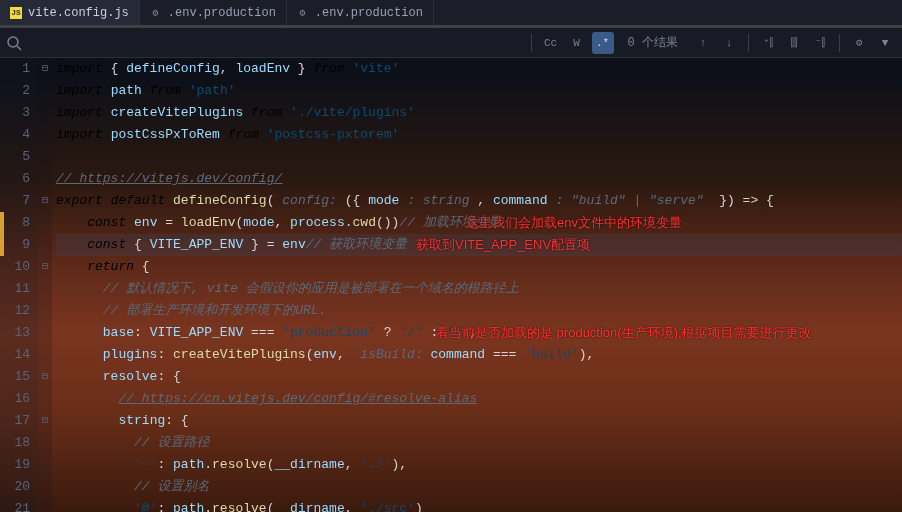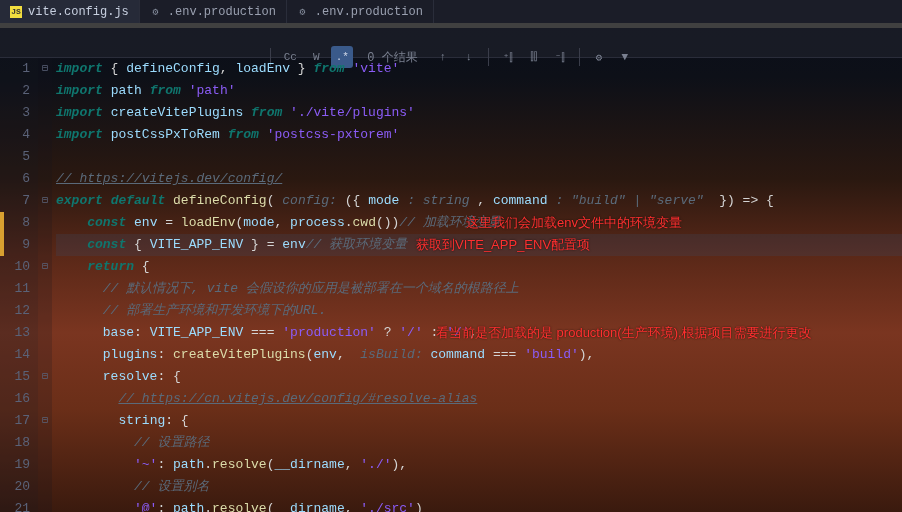--- a/index.html
+++ b/index.html
@@ -8,38 +8,38 @@
   font-family: Consolas, 'Courier New', monospace;
   font-size: 13px;
   background: linear-gradient(180deg, #0a0e1a 0%, #0d1018 15%, #2a1810 35%, #5a2818 50%, #7a3520 65%, #6a2e18 80%, #3a1a0e 100%);
   color: #a8b2c8;
   overflow: hidden;
   position: relative;
 }
 .tabs {
   display: flex; height: 28px;
   background: rgba(30,32,44,0.85);
-  border-bottom: 5px solid #404040;
+  border-bottom: 3px solid #404040;
 }
 .tab {
   display: flex; align-items: center;
   padding: 0 10px; gap: 6px;
   border-right: 1px solid #2a2d3a;
   color: #9aa0b0; font-size: 12px;
   cursor: pointer;
 }
 .tab.active { background: rgba(40,44,58,0.9); color: #c8d0e0; }
 .tab-icon { width: 12px; height: 12px; display: inline-flex; align-items: center; justify-content: center; font-size: 10px; }
 .tab-icon.js { background: #f1dd3f; color: #323330; font-weight: bold; font-size: 8px; padding: 1px; }
 .tab-icon.env { color: #8890a0; }
 .findbar {
   display: flex; height: 30px;
   background: rgba(28,30,40,0.8);
   border-bottom: 1px solid #2a2d3a;
-  align-items: center; padding: 0 6px; flex-direction: column;
+  align-items: center; padding: 0 6px;
 }
 .find-input {
   background: transparent; border: none; outline: none;
   color: #a8b2c8; font-size: 12px; flex: 1;
   font-family: inherit; padding: 2px 4px;
 }
 .find-icon { width: 16px; height: 16px; color: #7a8090; margin-right: 4px; }
 .findbar-right { display: flex; align-items: center; gap: 4px; }
 .fbtn {
   width: 22px; height: 22px; display: flex;
@@ -61,24 +61,24 @@
   background: rgba(20,22,32,0.3);
 }
 .gutter .ln { height: 22px; }
 .fold-col {
   width: 14px; color: #5a6278;
   background: rgba(20,22,32,0.2);
 }
 .fold-col .fm { height: 22px; text-align: center; font-size: 10px; cursor: pointer; }
 .code { flex: 1; padding-left: 4px; position: relative; }
 .code .row { height: 22px; white-space: pre; position: relative; }
-.kw { color: #0f766e; font-style: italic; font-weight: bold; }
+.kw { color: #000000; font-style: italic; }
 .fn { color: #dcdcaa; }
 .id { color: #9cdcfe; }
-.str { color: #8b5cf6; }
+.str { color: #0c4a6e; }
 .cm { color: #5a6a7a; font-style: italic; }
 .op { color: #d4d4d4; }
 .pn { color: #d4d4d4; }
 .prop { color: #9cdcfe; margin-top: 20px; }
 .overlay-red {
   position: absolute; color: #ff3030;
   font-family: 'Microsoft YaHei', sans-serif;
   font-size: 13px; font-weight: 500;
   text-shadow: 0 0 2px rgba(0,0,0,0.8);
 }

